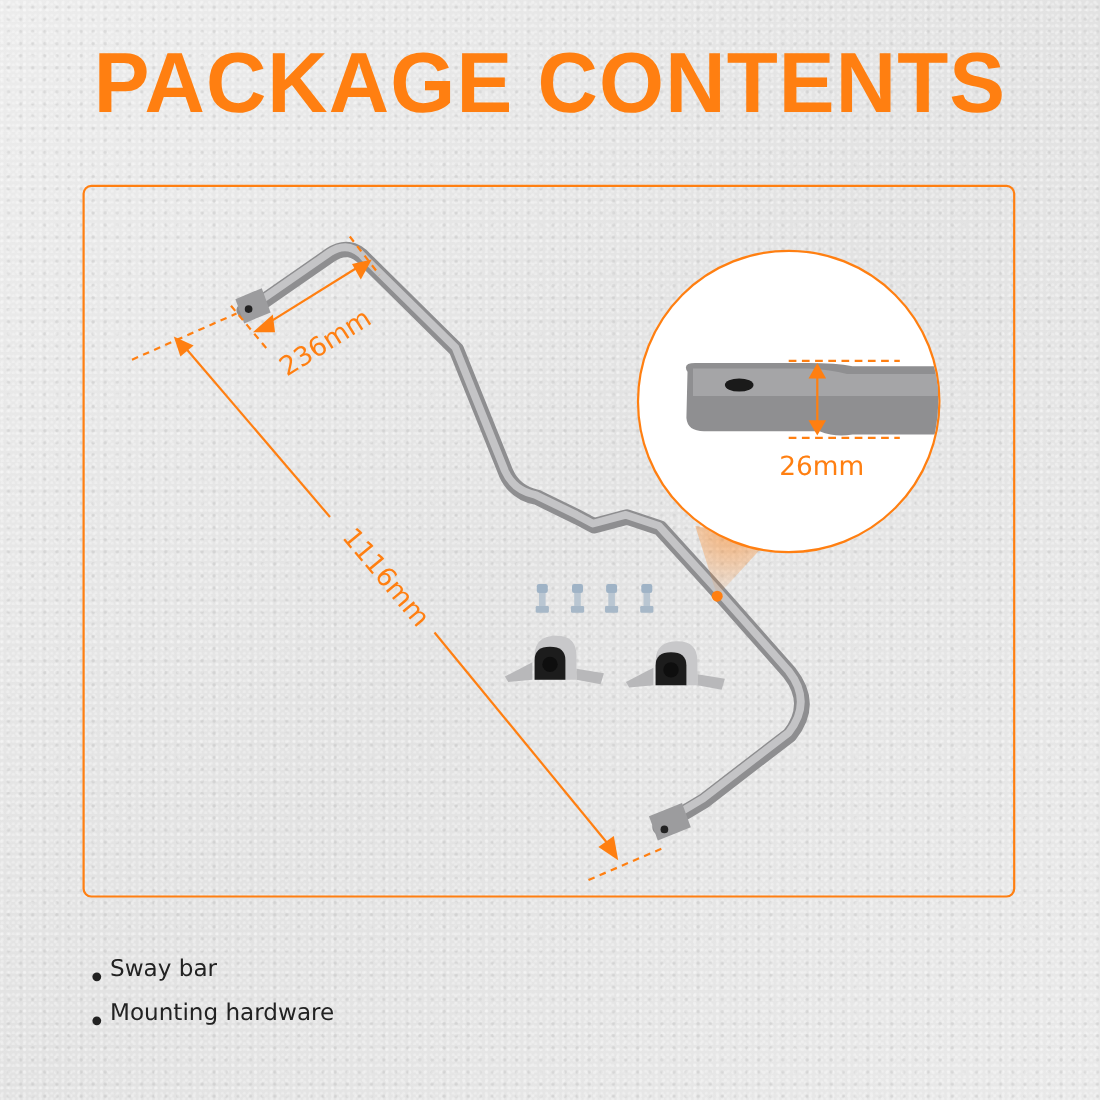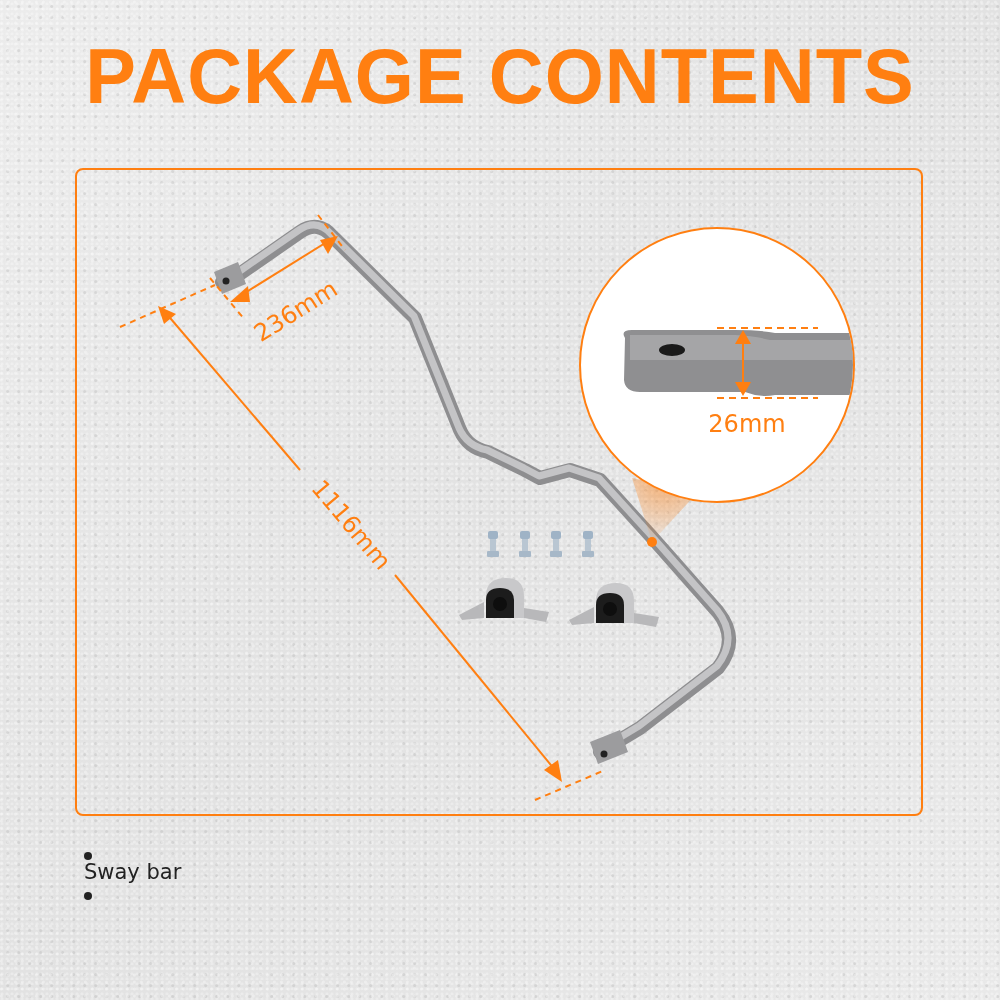--- a/index.html
+++ b/index.html
@@ -20,22 +20,22 @@
     font-size: 76px; letter-spacing: 1px; color: #ff7f11; line-height: 1;
     transform: scaleY(1.02);
   }
   .frame {
     position: absolute; left: 75px; top: 168px; width: 848px; height: 648px;
     border: 2px solid #ff7f11; border-radius: 8px; box-sizing: border-box;
   }
   svg.art { position: absolute; left: 0; top: 0; }
   .list { position: absolute; left: 84px; top: 852px; }
   .list-item {
-    display: flex; align-items: flex-start; font-size: 21px; color: #222;
-    height: 40px; font-family: "DejaVu Sans", sans-serif; flex-direction: column;
+    display: flex; align-items: flex-end; font-size: 21px; color: #222;
+    height: 40px; font-family: "DejaVu Sans", sans-serif;
   }
   .bullet {
     display: inline-block; width: 8px; height: 8px; border-radius: 50%;
     background: #222; margin-right: 8px;
   }
 </style>
 </head>
 <body>
 
 <div class="title">PACKAGE CONTENTS</div>
@@ -149,14 +149,15 @@
   </g>
 </svg>
 
 <div class="list">
   <div class="list-item">
     <span class="bullet"></span>
     <span>Sway bar</span>
   </div>
   <div class="list-item">
     <span class="bullet"></span>
+    <span>Mounting hardware</span>
   </div>
 </div>
 
 </body></html>

